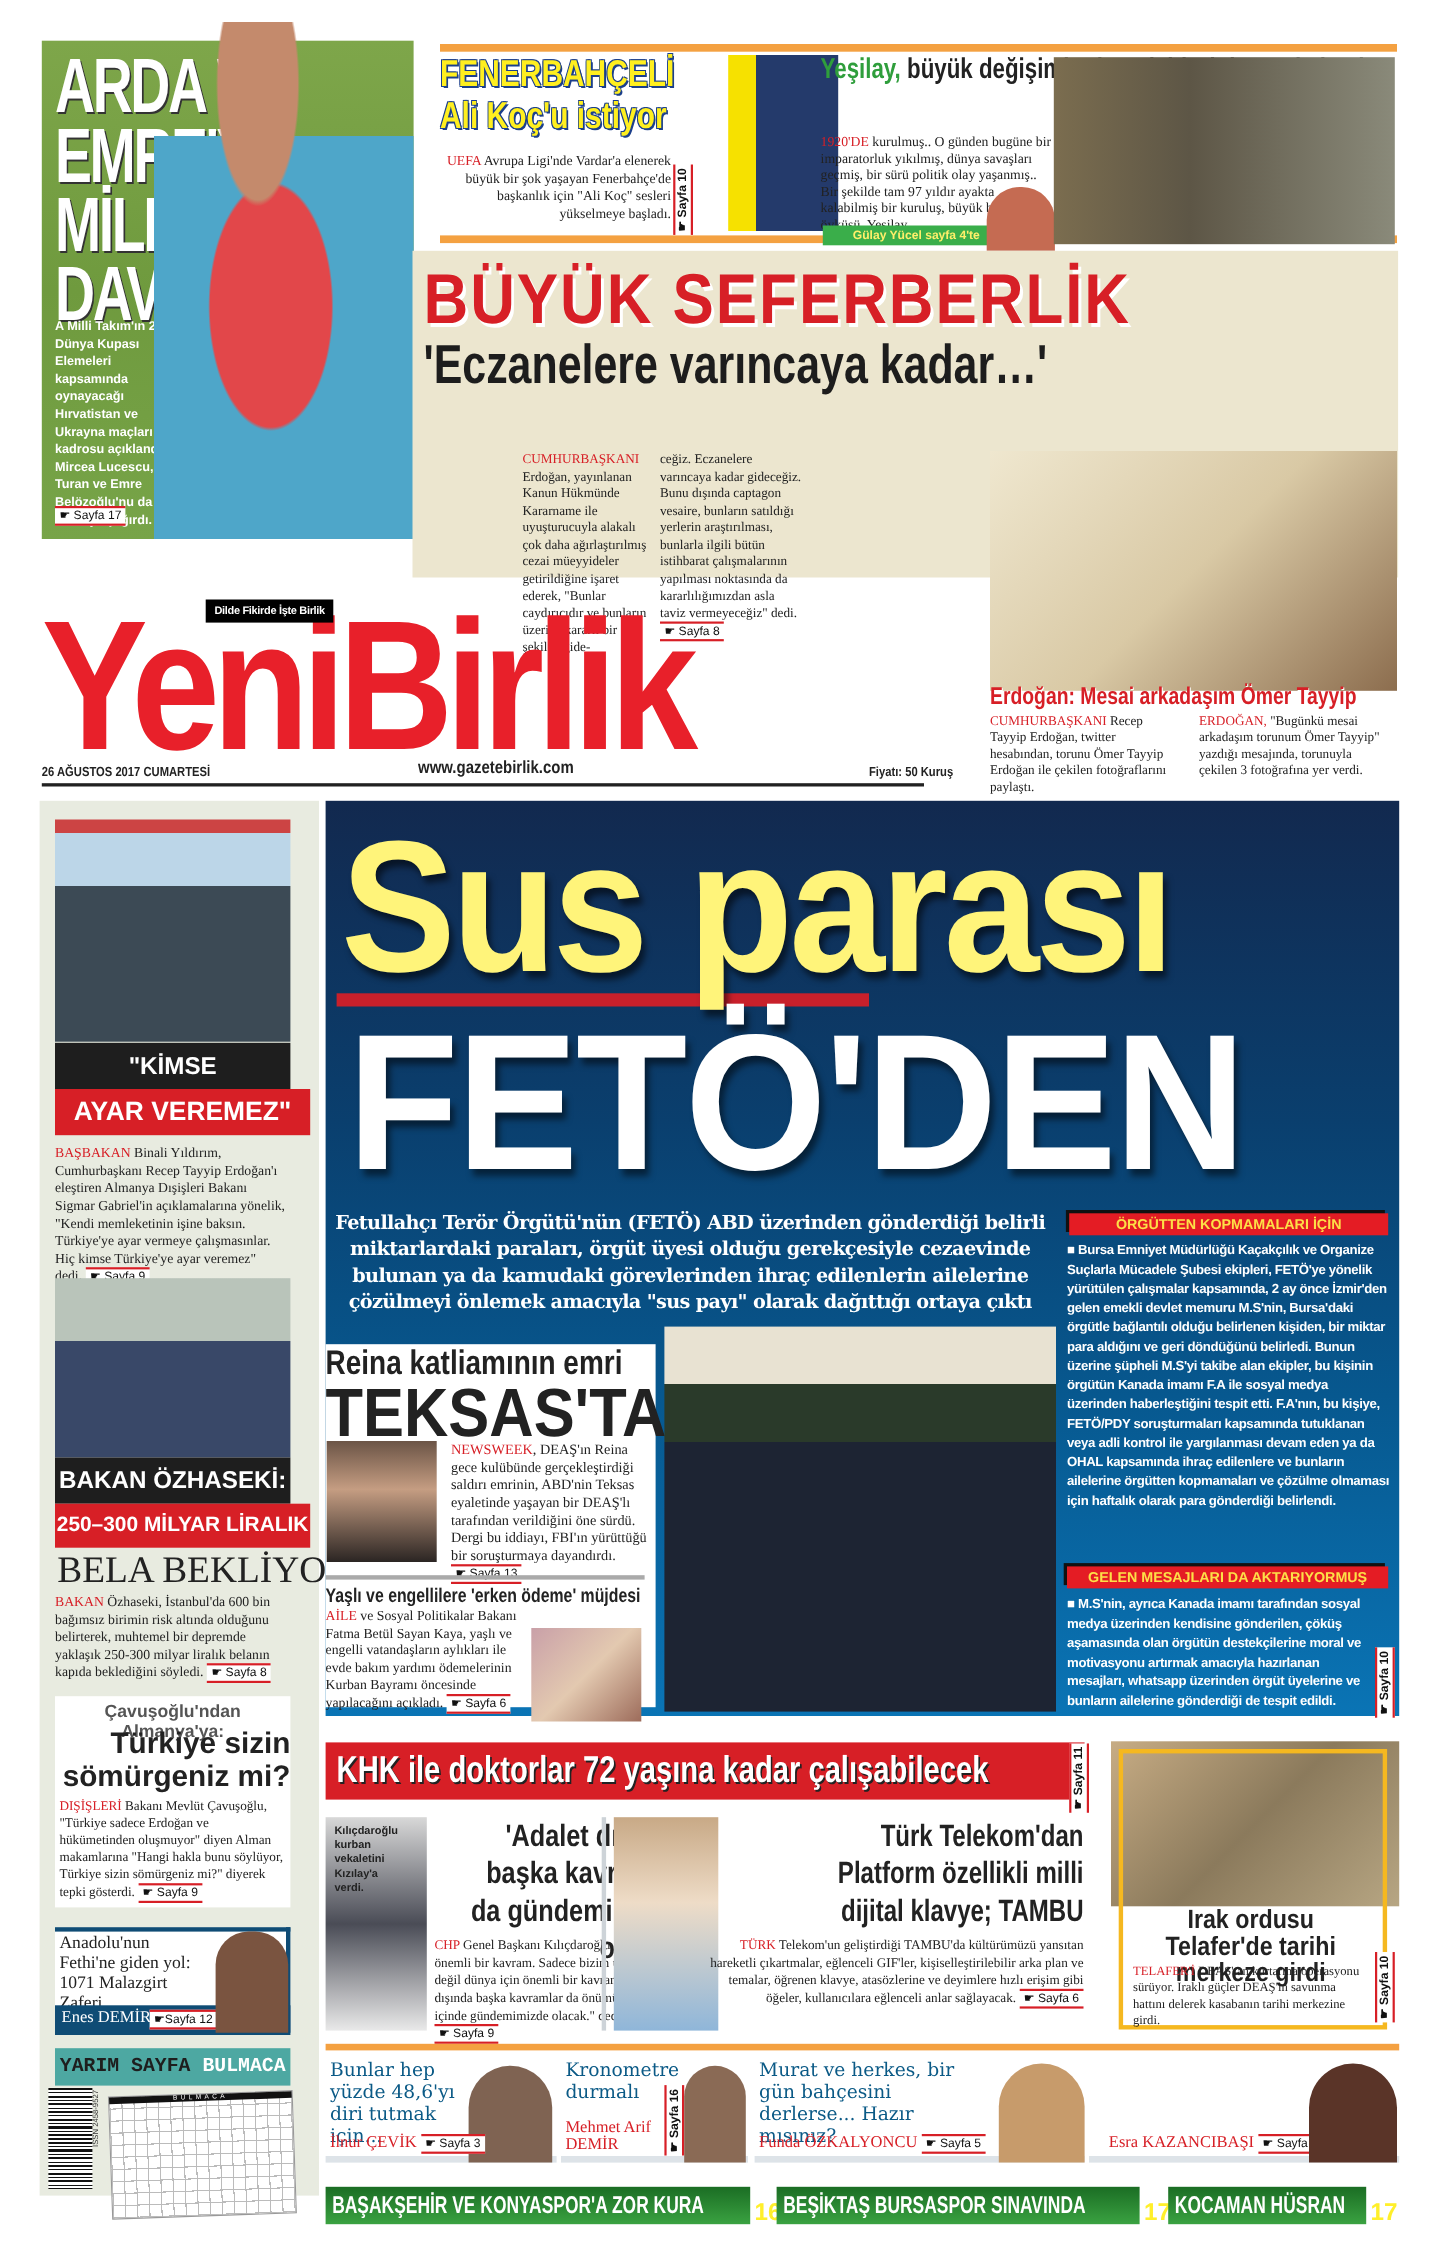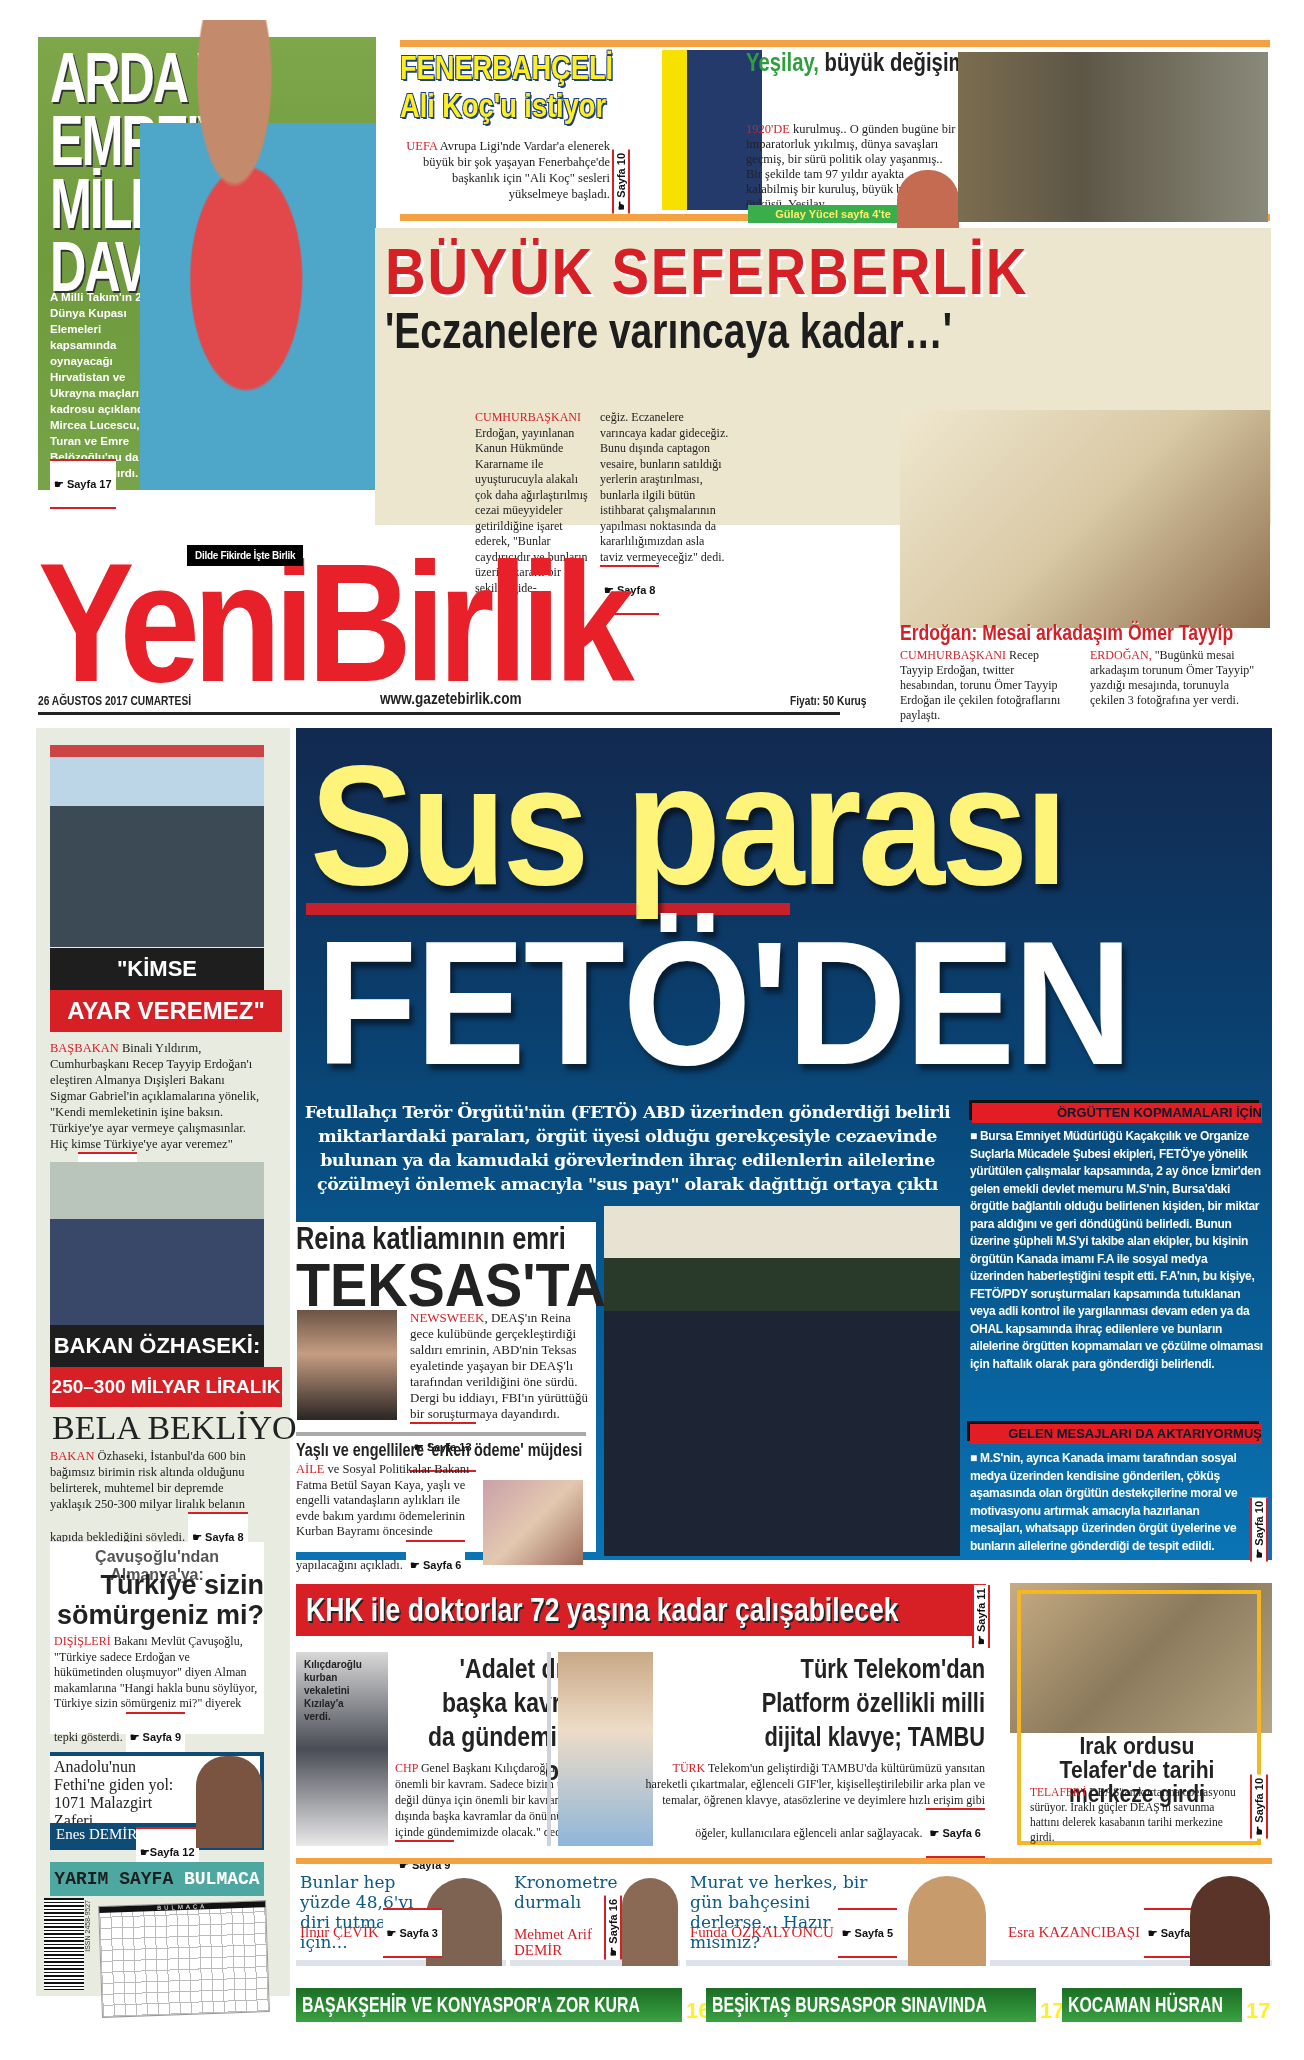--- a/index.html
+++ b/index.html
@@ -1,20 +1,20 @@
 <!DOCTYPE html>
 <html><head>
 <meta charset="utf-8">
 <style>
 *{box-sizing:border-box;margin:0;padding:0}
 body{width:1304px;height:2060px;background:#fff;position:relative;overflow:hidden;font-family:"Liberation Serif",serif;color:#222}
 .abs{position:absolute}
 .red{color:#d71f26}
 .photo{position:absolute;overflow:hidden}
-.sayfa{display:inline-block;font-family:"Liberation Sans",sans-serif;font-weight:bold;font-size:11px;color:#111;background:#fff;border-top:2px solid #d71f26;border-bottom:2px solid #d71f26;padding:16px 4px;line-height:14px;white-space:nowrap}
+.sayfa{display:inline-block;font-family:"Liberation Sans",sans-serif;font-weight:normal;font-size:11px;color:#111;background:#fff;border-top:2px solid #d71f26;border-bottom:2px solid #d71f26;padding:0 4px;line-height:14px;white-space:nowrap}
 .sayfa-v{position:absolute;writing-mode:vertical-rl;transform:rotate(180deg);font-family:"Liberation Sans",sans-serif;font-weight:bold;font-size:11px;color:#111;background:#fff;border-left:2px solid #d71f26;border-right:2px solid #d71f26;padding:3px 0;line-height:14px}
 
 #arda{left:38px;top:37px;width:338px;height:453px;background:linear-gradient(180deg,#7ea64a,#6f9a3e 50%,#77a448);}
 #arda .h{position:absolute;left:12px;top:10px;font-family:"Liberation Sans",sans-serif;font-weight:bold;font-size:70px;line-height:63px;color:#fff;letter-spacing:-3px;text-shadow:2px 2px 0 #333;transform:scaleX(.72);transform-origin:left top;width:300px}
 #arda .body{position:absolute;left:12px;top:252px;width:120px;font-family:"Liberation Sans",sans-serif;font-weight:bold;font-size:11.5px;line-height:16px;color:#fff}
 #arda-photo{left:140px;top:20px;width:236px;height:470px;background:radial-gradient(ellipse at 40% 12%,#c48a6c 0 18%,transparent 19%),radial-gradient(ellipse at 45% 55%,#e2474a 0 30%,transparent 31%),linear-gradient(180deg,transparent 0 22%,#4ea6c9 22% 100%)}
 
 .orule{position:absolute;height:7px;background:#f4a141}
 #fb-h{left:400px;top:48px;width:250px;font-family:"Liberation Sans",sans-serif;font-weight:bold;font-size:34px;line-height:38px;color:#ffef1f;text-shadow:2px 2px 0 #1b3f8b,-1px -1px 0 #1b3f8b,1px -1px 0 #1b3f8b,-1px 1px 0 #1b3f8b;transform:scaleX(.8);transform-origin:left top;white-space:nowrap}
 #fb-body{left:400px;top:138px;width:210px;font-size:12.5px;line-height:16px;text-align:right}
@@ -43,21 +43,21 @@
 #leftcol{left:36px;top:728px;width:254px;height:1268px;background:#e8ebe0}
 .lphoto{position:absolute;left:50px;width:214px}
 .lbar{position:absolute;left:50px;font-family:"Liberation Sans",sans-serif;font-weight:bold;color:#fff;text-align:center;transform-origin:center}
 .lbody{position:absolute;left:50px;width:210px;font-size:12.5px;line-height:16px}
 
 #blue{left:296px;top:728px;width:976px;height:832px;background:linear-gradient(180deg,#12294f 0%,#0a3f6e 35%,#07588f 65%,#0a74b5 100%)}
 #sus{left:310px;top:745px;font-family:"Liberation Sans",sans-serif;font-weight:bold;font-size:170px;line-height:160px;color:#fff47a;letter-spacing:-4px;text-shadow:4px 6px 6px rgba(0,0,0,.55);transform:scaleX(.92);transform-origin:left top;white-space:nowrap}
 #redrule{left:306px;top:903px;width:484px;height:12px;background:#c8202b}
 #feto{left:316px;top:918px;font-family:"Liberation Sans",sans-serif;font-weight:bold;font-size:176px;line-height:170px;color:#fff;letter-spacing:-2px;text-shadow:4px 6px 6px rgba(0,0,0,.5);transform:scaleX(.94);transform-origin:left top;white-space:nowrap}
 #lede{left:300px;top:1100px;width:655px;font-family:"DejaVu Serif",serif;font-weight:bold;font-size:17.5px;line-height:24px;color:#fff;text-align:center;letter-spacing:-.6px}
-.rbar{position:absolute;background:#e41c24;color:#0f172a;font-family:"Liberation Sans",sans-serif;font-weight:bold;font-size:14px;text-align:right;box-shadow:-3px -3px 0 #111}
+.rbar{position:absolute;background:#e41c24;color:#fde047;font-family:"Liberation Sans",sans-serif;font-weight:bold;font-size:14px;text-align:center;box-shadow:-3px -3px 0 #111}
 .rtext{position:absolute;font-family:"Liberation Sans",sans-serif;font-weight:bold;font-size:12.5px;line-height:17.5px;color:#fff;letter-spacing:-.3px}
 #reina{left:296px;top:1222px;width:300px;height:330px;background:#fff}
 #reina-h1{left:296px;top:1222px;font-family:"Liberation Sans",sans-serif;font-weight:bold;font-size:31px;line-height:34px;transform:scaleX(.82);transform-origin:left top;white-space:nowrap}
 #reina-h2{left:296px;top:1254px;font-family:"Liberation Sans",sans-serif;font-weight:bold;font-size:62px;line-height:62px;transform:scaleX(.9);transform-origin:left top;white-space:nowrap}
 #reina-photo{left:297px;top:1310px;width:100px;height:110px;background:linear-gradient(180deg,#6b5446,#c59d82 40%,#2b2523)}
 #reina-body{left:410px;top:1310px;width:180px;font-size:13px;line-height:16px}
 #yasli-h{left:296px;top:1440px;font-family:"Liberation Sans",sans-serif;font-weight:bold;font-size:18px;transform:scaleX(.8);transform-origin:left top;white-space:nowrap}
 #yasli-body{left:296px;top:1462px;width:180px;font-size:12.5px;line-height:15.5px}
 #money-photo{left:483px;top:1480px;width:100px;height:85px;background:linear-gradient(135deg,#c9a0a8,#e3c9b0,#9d6c5b)}
 #police-photo{left:604px;top:1206px;width:356px;height:350px;background:linear-gradient(180deg,#e8e2d2 0 15%,#2a3a2a 15% 30%,#1d2433 30% 100%)}

